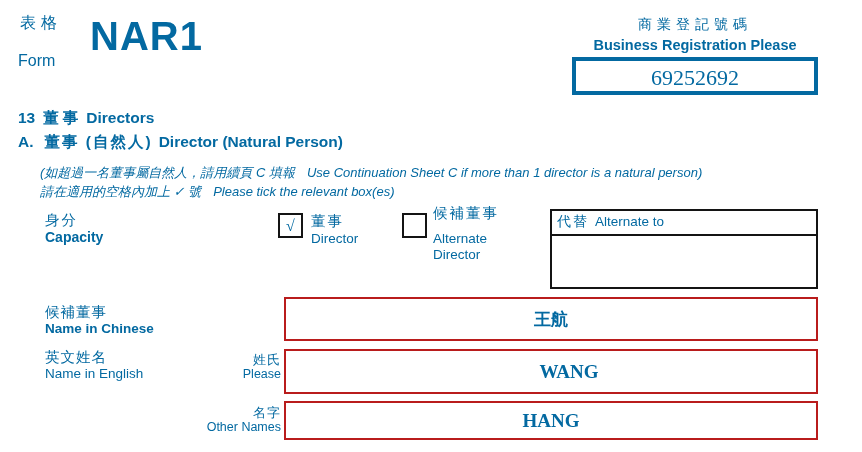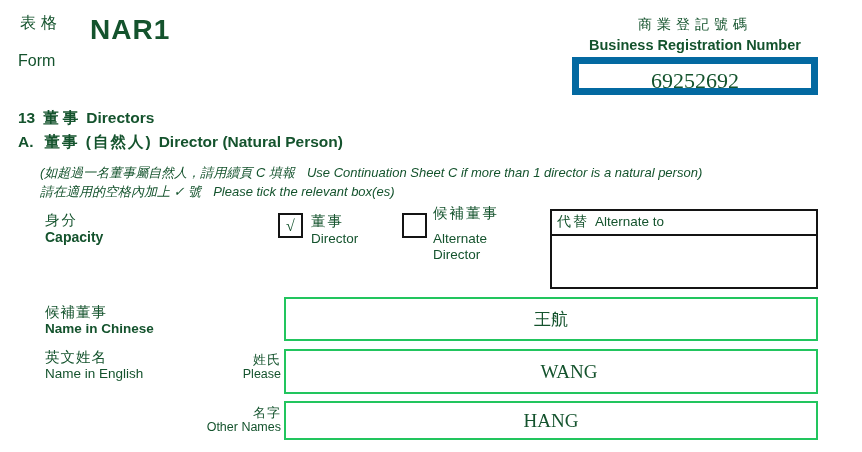--- a/index.html
+++ b/index.html
@@ -2,40 +2,40 @@
 <html><head>
 <meta charset="utf-8">
 <style>
   * { margin: 0; padding: 0; box-sizing: border-box; }
   html, body { background: #e8e8e8; }
   .page {
     position: relative;
     width: 862px;
     height: 452px;
     background: #ffffff;
-    color: #14532d;
+    color: #0369a1;
     font-family: "Liberation Sans", sans-serif;
     overflow: hidden;
   }
   .abs { position: absolute; }
   .zh { letter-spacing: 2px; }
   .serif { font-family: "Liberation Serif", "DejaVu Serif", serif; }
 
   
   .form-label-zh { left: 20px; top: 13px; font-size: 16px; letter-spacing: 5px; }
   .form-label-en { left: 18px; top: 52px; font-size: 16px; }
-  .form-code { left: 90px; top: 14px; font-size: 28px; font-weight: bold; letter-spacing: 1px; }
+  .form-code { left: 90px; top: 14px; font-size: 40px; font-weight: bold; letter-spacing: 1px; }
 
   .brn-wrap { left: 540px; top: 16px; width: 310px; }
   .brn-label-zh { display: block; text-align: center; font-size: 14px; letter-spacing: 5px; }
   .brn-label-en { display: block; text-align: center; font-size: 14.5px; font-weight: bold; margin-top: 3px; }
   .brn-box {
     margin: 4px auto 0 32px;
     width: 246px; height: 38px;
-    border: 7px solid #0369a1;
+    border: 4px solid #0369a1;
     line-height: 34px; text-align: center;
     font-size: 22px;
   }
 
   
   .sec-header { left: 18px; top: 108px; font-size: 15.5px; font-weight: bold; }
   .sec-header .num { margin-right: 8px; }
   .sec-header .t-zh { letter-spacing: 4px; margin-right: 4px; }
   .sub-header { left: 18px; top: 132px; font-size: 15.5px; font-weight: bold; }
   .sub-header .letter { margin-right: 11px; }
@@ -73,23 +73,24 @@
     border-bottom: 2px solid #141414;
     padding: 2px 5px 3px 5px;
     font-size: 13.5px;
   }
   .alt-to-header .h-zh { letter-spacing: 2px; margin-right: 6px; font-size: 14px; }
   .alt-to-body { height: 55px; cursor: text; }
 
   
   .field-box {
     left: 284px; width: 534px;
-    border: 2px solid #22c55e;
+    border: 2px solid #b91c1c;
     display: flex; align-items: center; justify-content: center;
     cursor: text;
+    font-weight: bold;
   }
   .box-chinese { top: 297px; height: 44px; font-size: 17px; }
   .box-surname { top: 349px; height: 45px; font-size: 19px; padding-left: 36px; }
   .box-other   { top: 401px; height: 39px; font-size: 19px; }
 
   .lbl-chinese-zh { left: 45px; top: 303px; font-size: 14.5px; letter-spacing: 1px; }
   .lbl-chinese-en { left: 45px; top: 321px; font-size: 13.5px; font-weight: bold; }
   .lbl-english-zh { left: 45px; top: 348px; font-size: 14.5px; letter-spacing: 1px; }
   .lbl-english-en { left: 45px; top: 366px; font-size: 13.5px; font-weight: normal; }
 
@@ -103,21 +104,21 @@
 <body>
 
 <div class="page">
 
   <div class="abs form-label-zh">表格</div>
   <div class="abs form-label-en">Form</div>
   <div class="abs form-code">NAR1</div>
 
   <div class="abs brn-wrap">
     <span class="brn-label-zh">商業登記號碼</span>
-    <span class="brn-label-en">Business Registration Number</span>
+    <span class="brn-label-en">Business Registration Please</span>
     <div class="brn-box serif">69252692</div>
   </div>
 
   <div class="abs sec-header">
     <span class="num">13</span><span class="t-zh">董事</span><span>Directors</span>
   </div>
 
   <div class="abs sub-header">
     <span class="letter">A.</span><span class="t-zh">董事 (自然人)</span><span>Director (Natural Person)</span>
   </div>

